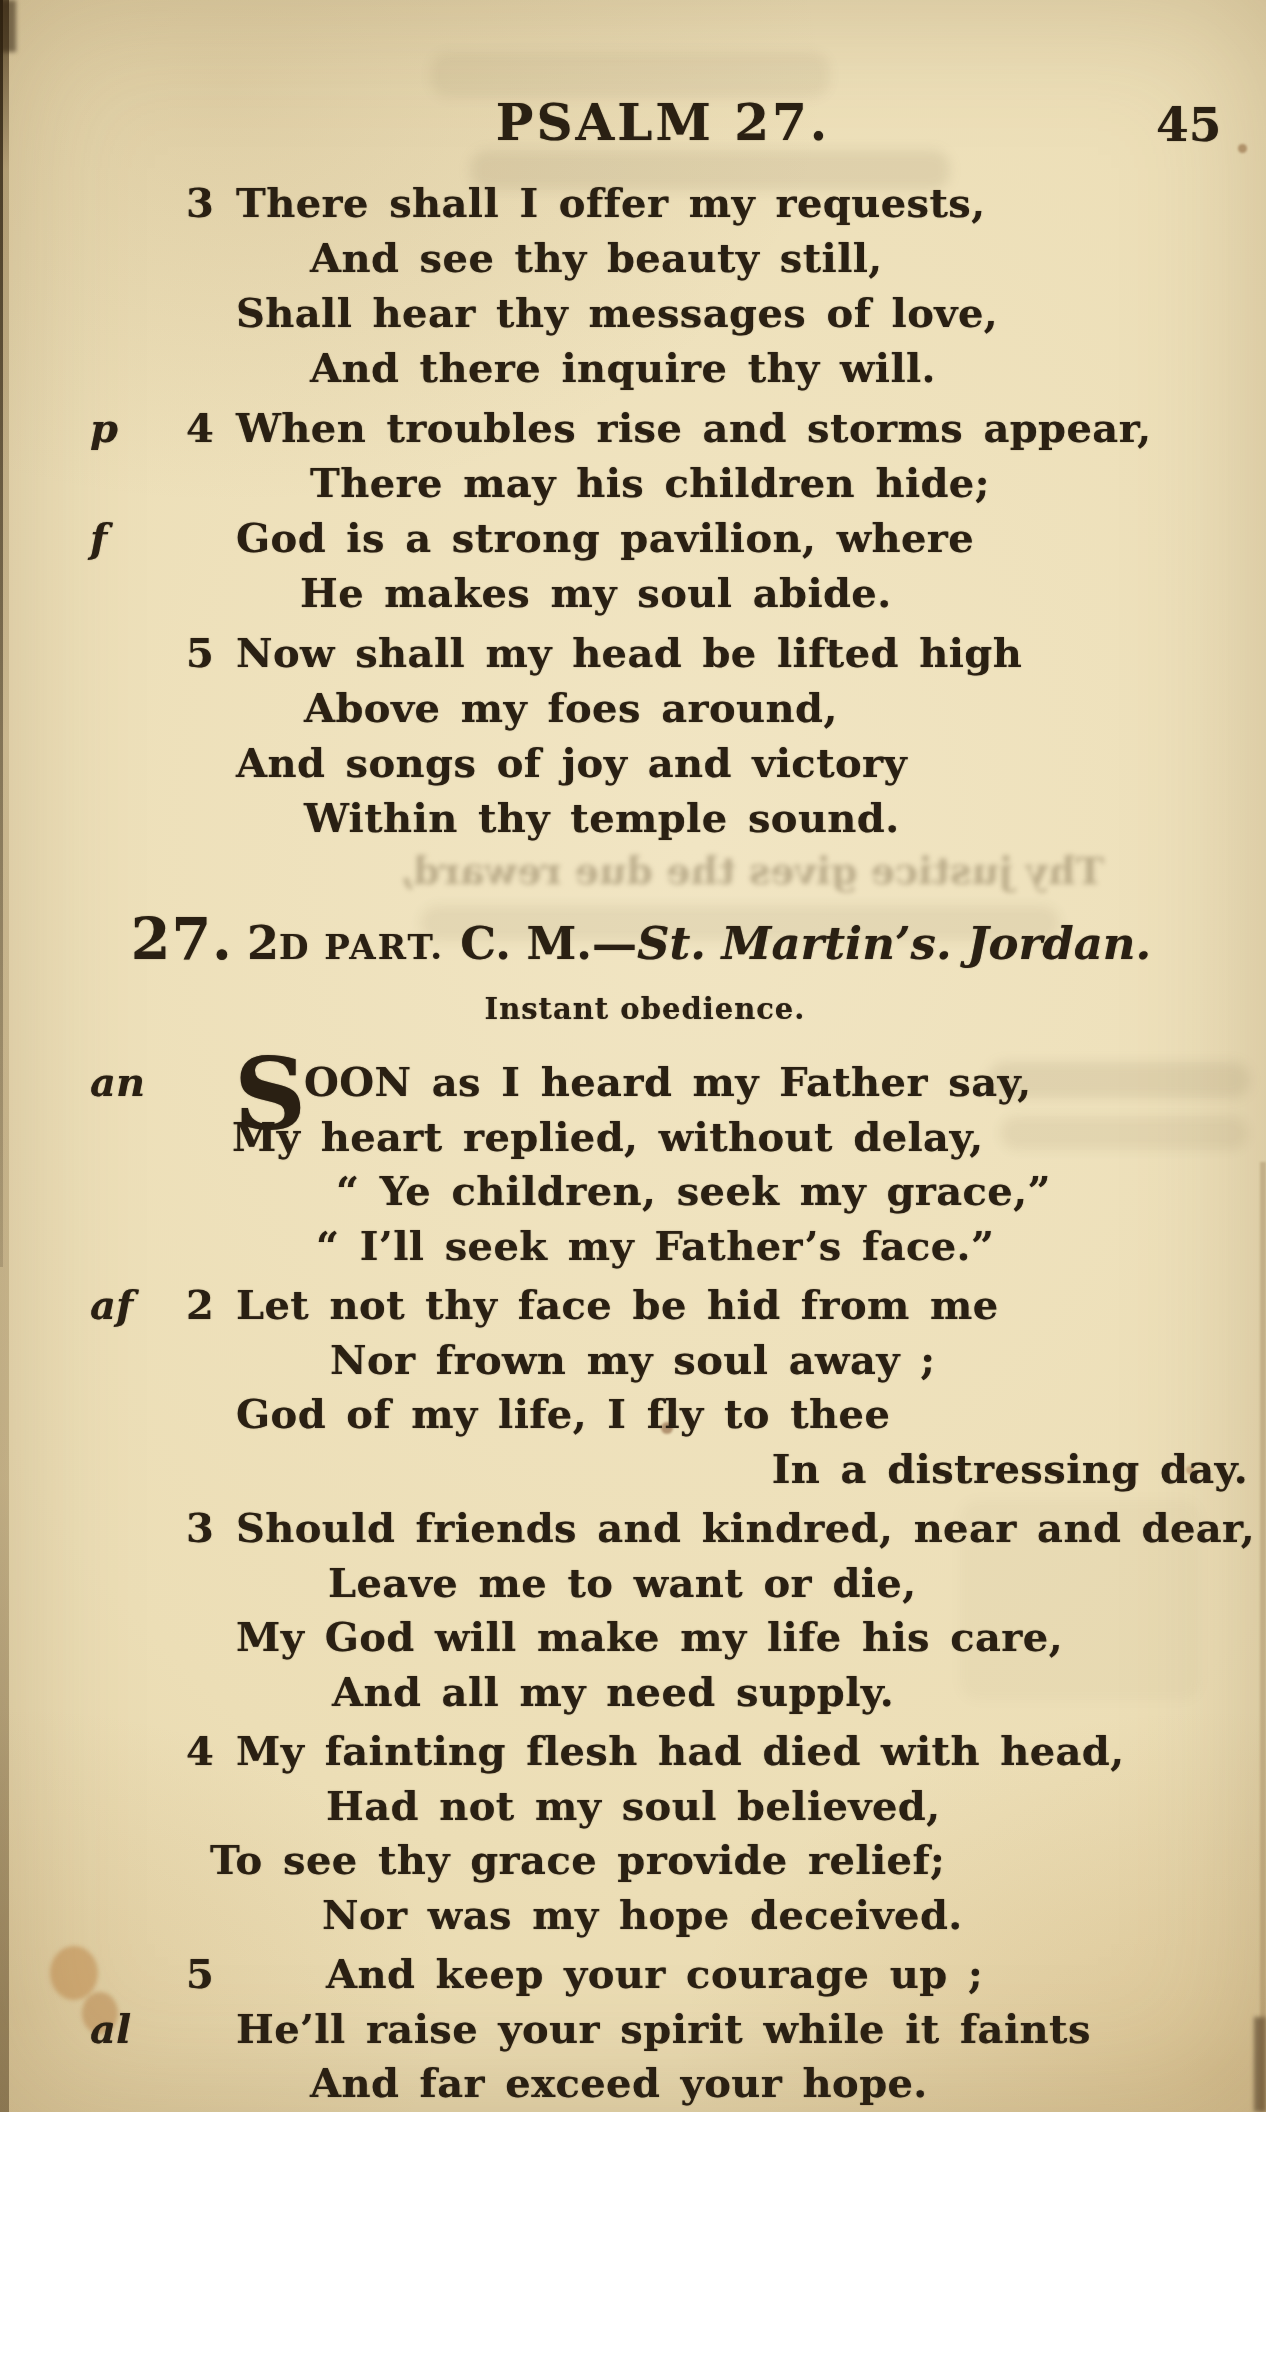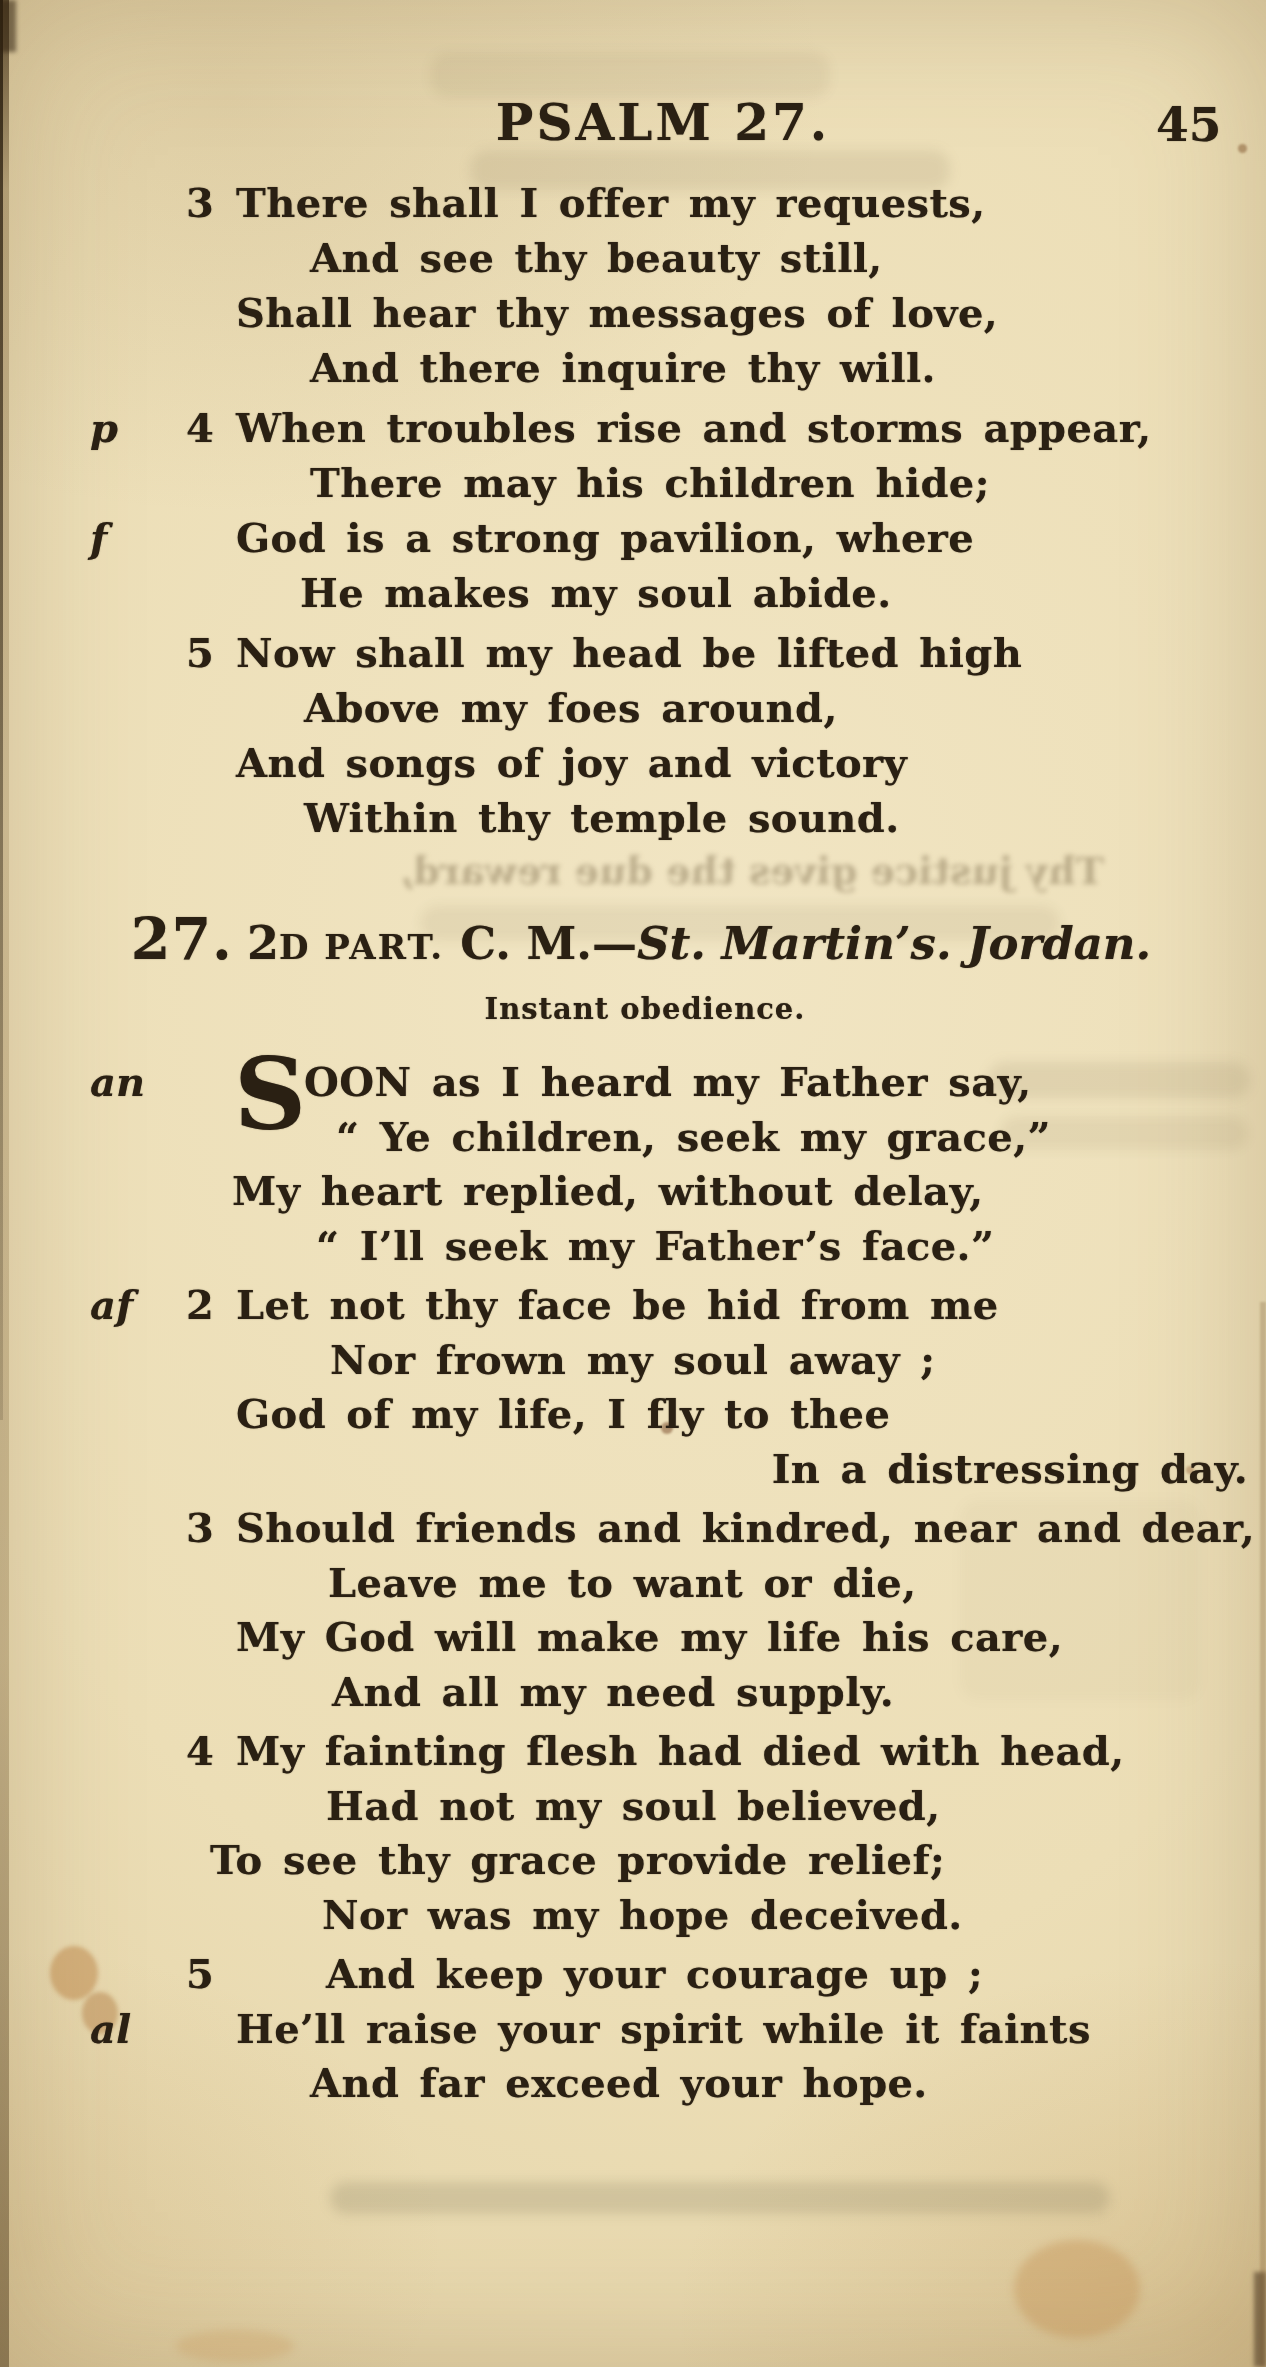--- a/index.html
+++ b/index.html
@@ -1,17 +1,17 @@
 <!DOCTYPE html>
 <html><head>
 <meta charset="utf-8">
 <style>
   html,body{margin:0;padding:0;}
   .page{
-    position:relative; width:1266px; height:2367px; overflow:hidden;
+    position:relative; width:1266px; height:2112px; overflow:hidden;
     font-family:"DejaVu Serif", serif;
     color:#2a2013;
     background-color:#e9dab1;
     background-image:
       radial-gradient(1000px 700px at 18% 4%, rgba(150,120,70,.16), rgba(150,120,70,0) 60%),
       radial-gradient(900px 600px at 96% 98%, rgba(172,128,62,.22), rgba(172,128,62,0) 60%),
       radial-gradient(700px 500px at 2% 95%, rgba(160,120,60,.14), rgba(160,120,60,0) 60%),
       radial-gradient(1500px 1900px at 55% 40%, #f1e5c3 0%, #ecdeb6 55%, #e1cfa2 100%);
     box-shadow: inset 0 0 140px rgba(120,90,45,.28);
   }
@@ -125,22 +125,22 @@
     </section>
 
   <div class="hymn-heading ink">
     <span class="h-num">27.</span><span class="h-part">2</span><span class="h-small">D PART.</span><span class="h-meter">C. M.—</span><span class="h-tunes">St. Martin’s. Jordan.</span>
   </div>
   <div class="hymn-subtitle ink">Instant obedience.</div>
 
   <section class="poem ink" id="hymn-poem">
       <div class="stanza">
         <div class="line indent-3"><span class="marker">an</span><span class="dropcap">S</span><span class="ltext">OON as I heard my Father say,</span></div>
+        <div class="line indent-0" style="margin-left: -4px;"><span class="ltext">My heart replied, without delay,</span></div>
         <div class="line indent-2"><span class="ltext">“ Ye children, seek my grace,”</span></div>
-        <div class="line indent-0" style="margin-left: -4px;"><span class="ltext">My heart replied, without delay,</span></div>
         <div class="line indent-1"><span class="ltext">“ I’ll seek my Father’s face.”</span></div>
       </div>
       <div class="stanza">
         <div class="line indent-0"><span class="marker">af</span><span class="vnum">2</span><span class="ltext">Let not thy face be hid from me</span></div>
         <div class="line indent-1" style="margin-left: 14px;"><span class="ltext">Nor frown my soul away ;</span></div>
         <div class="line indent-0"><span class="ltext">God of my life, I fly to thee</span></div>
         <div class="line indent-1" style="margin-left: -4px; text-align: right;"><span class="ltext">In a distressing day.</span></div>
       </div>
       <div class="stanza">
         <div class="line indent-0"><span class="vnum">3</span><span class="ltext">Should friends and kindred, near and dear,</span></div>

